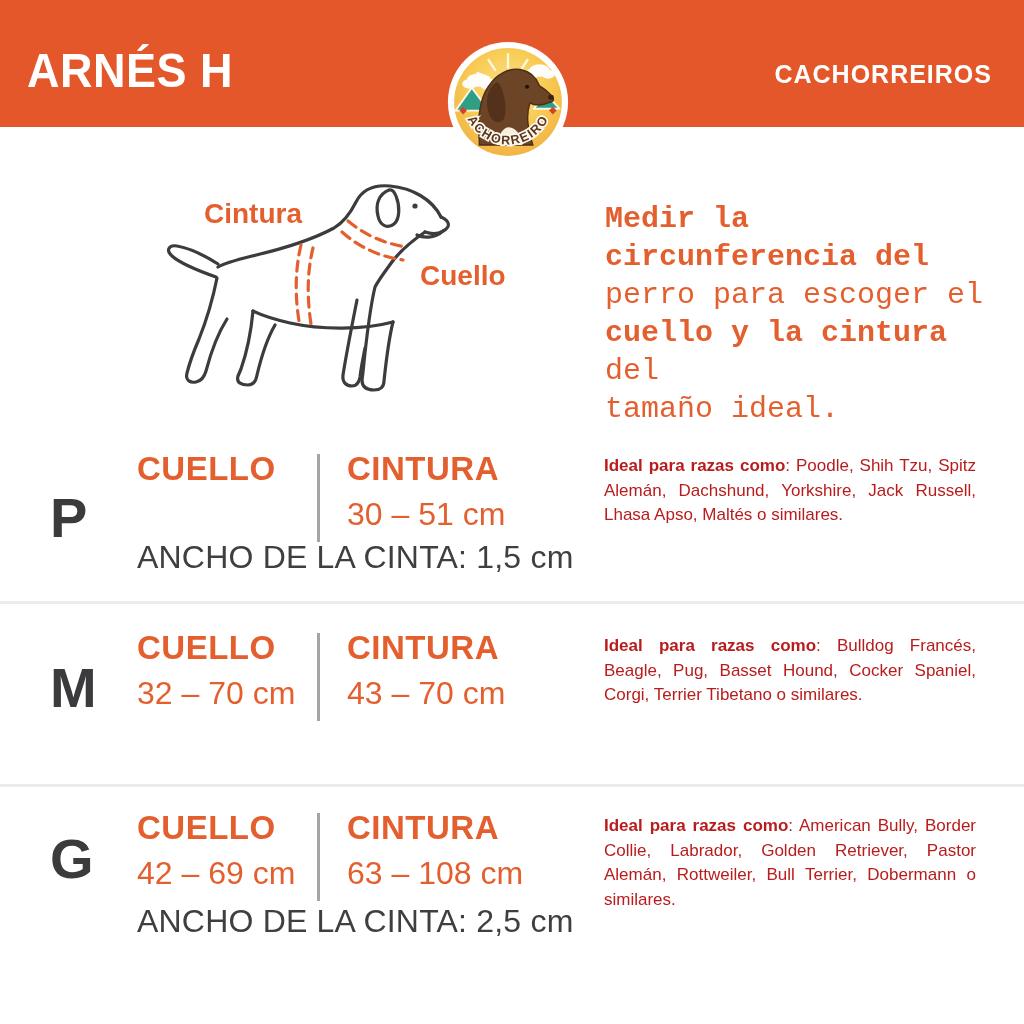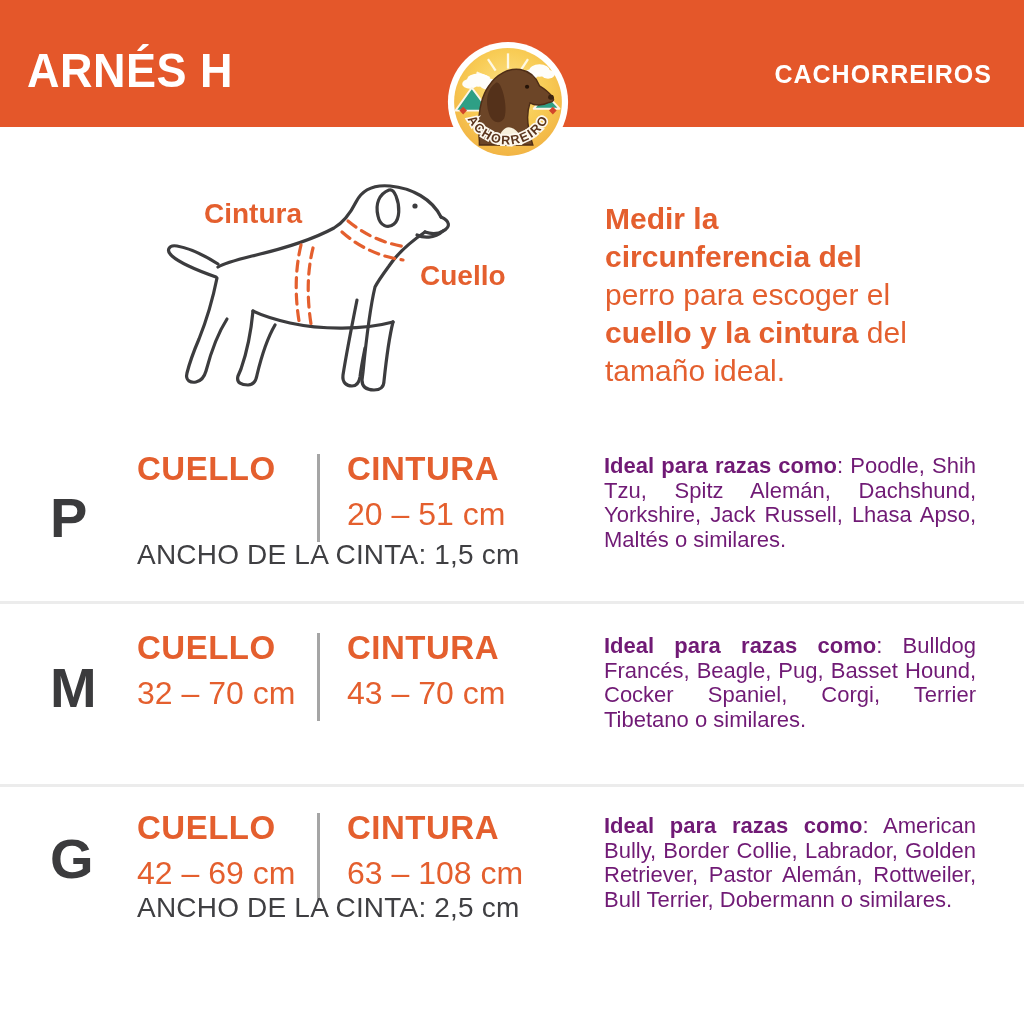--- a/index.html
+++ b/index.html
@@ -15,21 +15,21 @@
   .logo{position:absolute;left:446px;top:38px;width:124px;height:128px;}
   .logo svg{width:100%;height:100%;display:block;}
 
   
   .dog-svg{position:absolute;left:160px;top:172px;width:315px;height:235px;}
   .diagram-label{position:absolute;font-size:28px;font-weight:bold;color:#E45F2E;line-height:1;}
   .waist-label{left:204px;top:200px;}
   .neck-label{left:420px;top:262px;}
 
   .intro{position:absolute;left:605px;top:200px;width:400px;color:#E45F2E;
-         font-size:30px;line-height:38px;}
+         font-size:30px;line-height:38px;font-family:Liberation Mono, monospace;}
   .intro .b{font-weight:bold;}
 
   
   .row{position:absolute;left:0;width:1024px;}
   .row-p{top:440px;height:161px;}
   .row-m{top:604px;height:180px;}
   .row-g{top:787px;height:237px;}
   .sep{position:absolute;left:0;width:1024px;height:3px;background:#ECECEC;}
   .sep-1{top:601px;}
   .sep-2{top:784px;}
@@ -42,27 +42,27 @@
   .cols{position:absolute;left:137px;display:flex;align-items:flex-start;}
   .row-p .cols{top:10px;}
   .row-m .cols{top:25px;}
   .row-g .cols{top:22px;}
   .col-neck{width:180px;}
   .col-divider{width:3px;height:88px;background:#A5A5A5;margin-top:4px;}
   .col-waist{margin-left:27px;}
   .col-header{font-size:33px;font-weight:bold;color:#E45F2E;letter-spacing:.5px;line-height:38px;white-space:nowrap;}
   .col-value{font-size:32px;color:#E45F2E;margin-top:9px;line-height:1.1;white-space:nowrap;}
 
-  .strap-line{position:absolute;left:137px;font-size:28px;color:#3F3F42;letter-spacing:.2px;line-height:1;white-space:nowrap;}
+  .strap-line{position:absolute;left:137px;font-size:32px;color:#3F3F42;letter-spacing:.2px;line-height:1;white-space:nowrap;}
   .row-p .strap-line{top:101px;}
   .row-m .strap-line{top:114px;}
-  .row-g .strap-line{top:107px;}
-
-  .breeds{position:absolute;left:604px;width:372px;margin:0;font-size:22px;line-height:24.6px;
-          color:#701a75;text-align:justify;}
+  .row-g .strap-line{top:118px;}
+
+  .breeds{position:absolute;left:604px;width:372px;margin:0;font-size:17px;line-height:24.6px;
+          color:#b91c1c;text-align:justify;}
   .breeds .b{font-weight:bold;}
   .row-p .breeds{top:14px;}
   .row-m .breeds{top:30px;}
   .row-g .breeds{top:27px;}
 </style>
 </head>
 <body>
 
 <div class="canvas">
 
@@ -166,21 +166,21 @@
 
   <div class="row row-p">
     <div class="size-letter">P</div>
     <div class="cols">
       <div class="col-neck">
         <div class="col-header">CUELLO</div>
       </div>
       <div class="col-divider"></div>
       <div class="col-waist">
         <div class="col-header">CINTURA</div>
-        <div class="col-value">20 – 51 cm</div>
+        <div class="col-value">30 – 51 cm</div>
       </div>
     </div>
     <div class="strap-line">ANCHO DE LA CINTA: 1,5 cm</div>
     <p class="breeds"><span class="b">Ideal para razas como</span><span>: Poodle, Shih Tzu, Spitz Alemán, Dachshund, Yorkshire, Jack Russell, Lhasa Apso, Maltés o similares.</span></p>
   </div>
 
   <div class="sep sep-1"></div>
 
   <div class="row row-m">
     <div class="size-letter">M</div>

